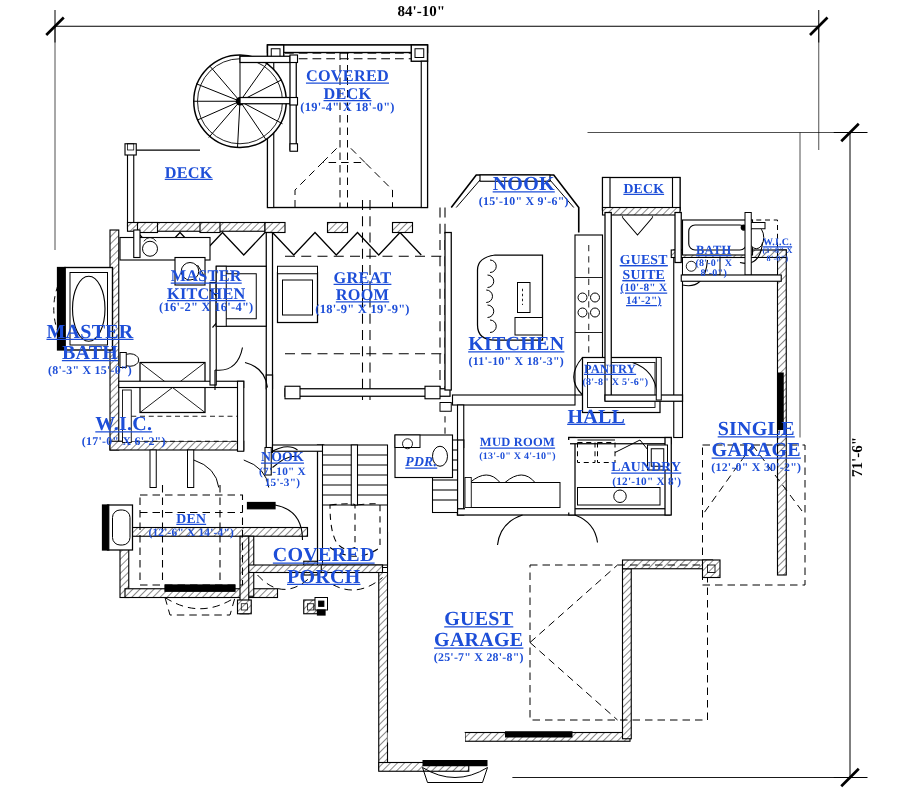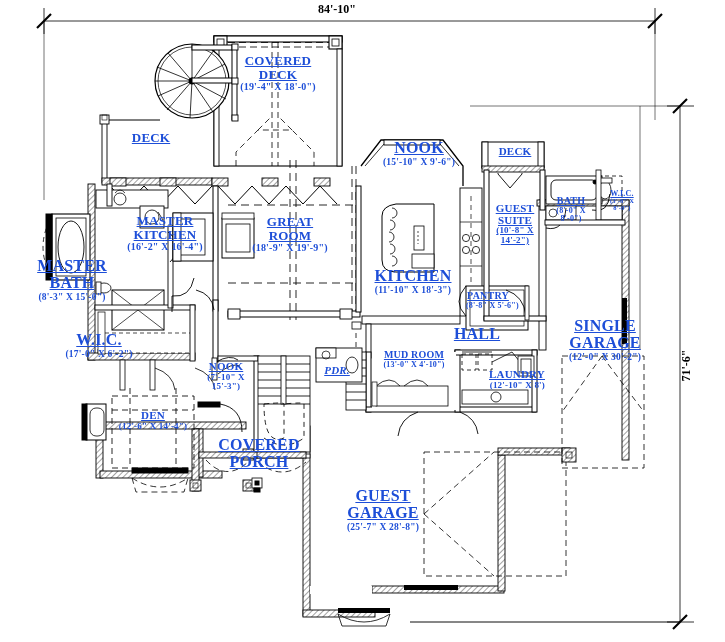--- a/index.html
+++ b/index.html
@@ -508,21 +508,21 @@
   <div class="lbl s10 wrapdim" style="left:548px;top:196px;width:46px;">
     <span class="nm">BATH</span>
     <span class="dm">(8'-0" X 8'-0")</span>
   </div>
 
   <div class="lbl s8 wrapdim" style="left:602px;top:190px;width:40px;">
     <span class="nm">W.I.C.</span>
     <span class="dm">(3'-8" X 8'-0")</span>
   </div>
 
-  <div class="lbl s12" style="left:552px;top:318px;width:106px;">
+  <div class="lbl s12" style="left:552px;top:336px;width:106px;">
     <span class="nm">SINGLE</span>
     <span class="nm2">GARAGE</span>
     <span class="dm">(12'-0" X 30'-2")</span>
   </div>
 
   <div class="lbl s12" style="left:330px;top:488px;width:106px;">
     <span class="nm">GUEST</span>
     <span class="nm2">GARAGE</span>
     <span class="dm">(25'-7" X 28'-8")</span>
   </div>

